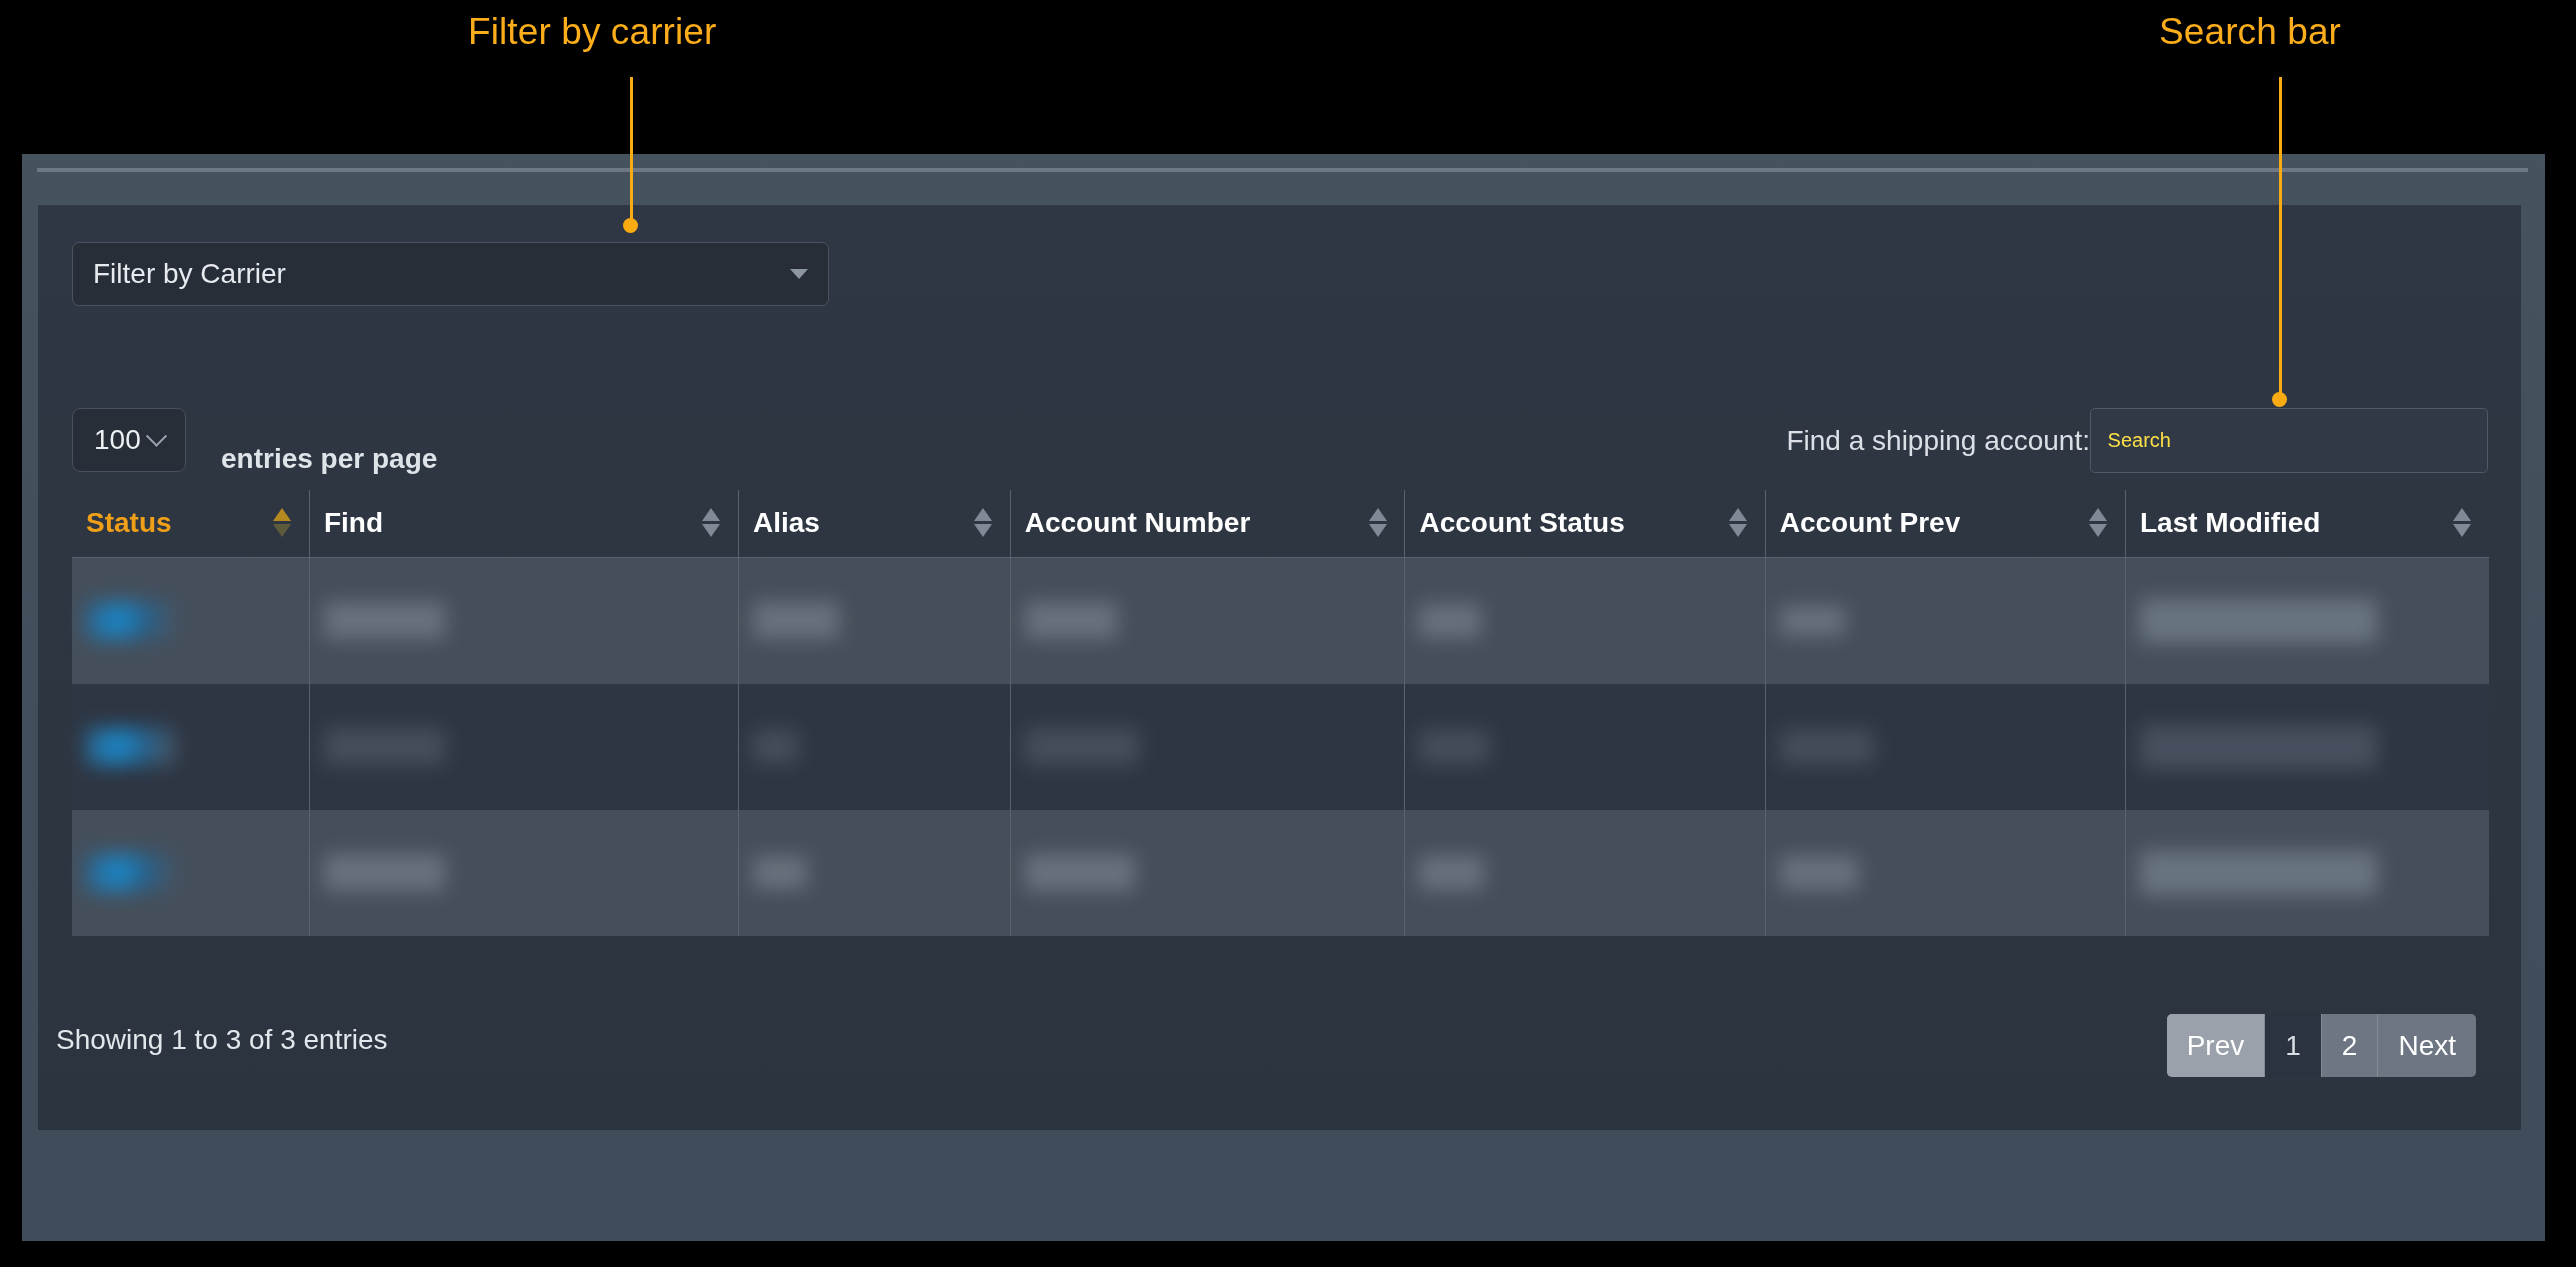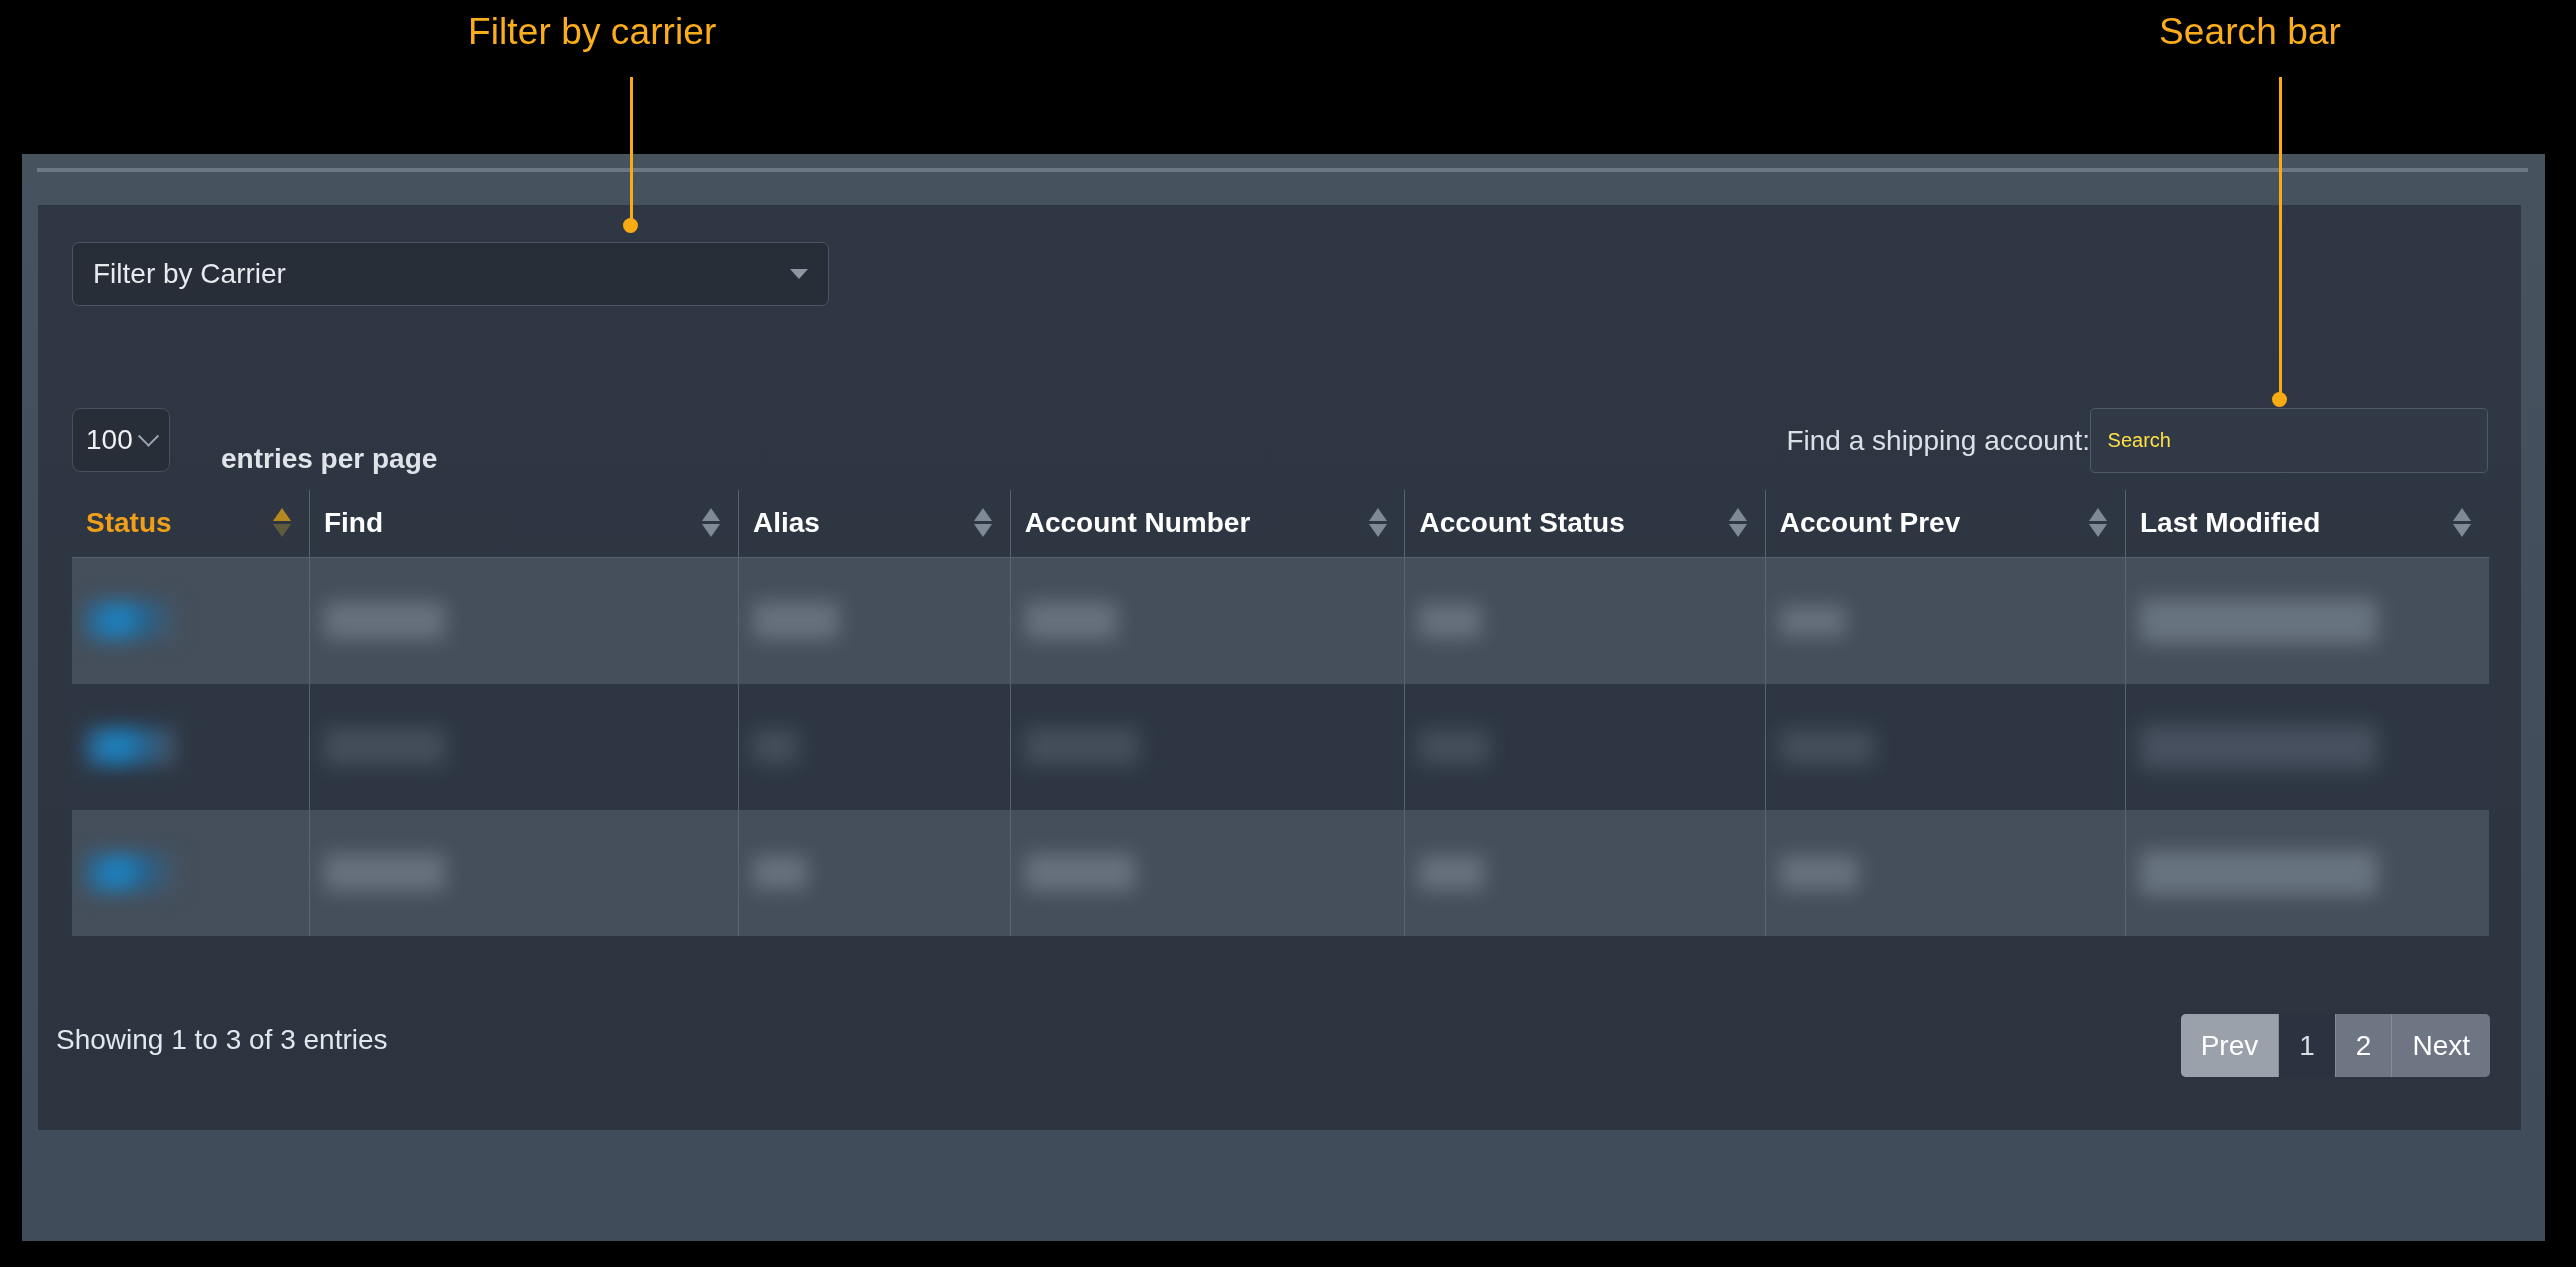--- a/index.html
+++ b/index.html
@@ -91,21 +91,21 @@
     border-left: 9.5px solid transparent;
     border-right: 9.5px solid transparent;
     border-top: 10px solid #8d97a2;
   }
 
   
   .len-select {
     position: absolute;
     left: 72px;
     top: 408px;
-    width: 98px;
+    width: 114px;
     height: 64px;
     background: #272e38;
     border: 1.2px solid #47525f;
     border-radius: 8.3px;
     box-sizing: border-box;
     display: flex;
     align-items: center;
     justify-content: center;
     gap: 8.3px;
     cursor: pointer;
@@ -244,21 +244,21 @@
   
   .showing-text {
     position: absolute;
     left: 56px;
     top: 1024px;
     color: #e2e7ec;
     font-size: 28px;
   }
   .pager {
     position: absolute;
-    right: 86px;
+    right: 100px;
     top: 1014px;
     display: flex;
     border-radius: 4.7px;
     overflow: hidden;
     margin-left: 44px;
   }
   .pager-btn {
     min-width: 36px;
     height: 63px;
     padding: 0 20px;

